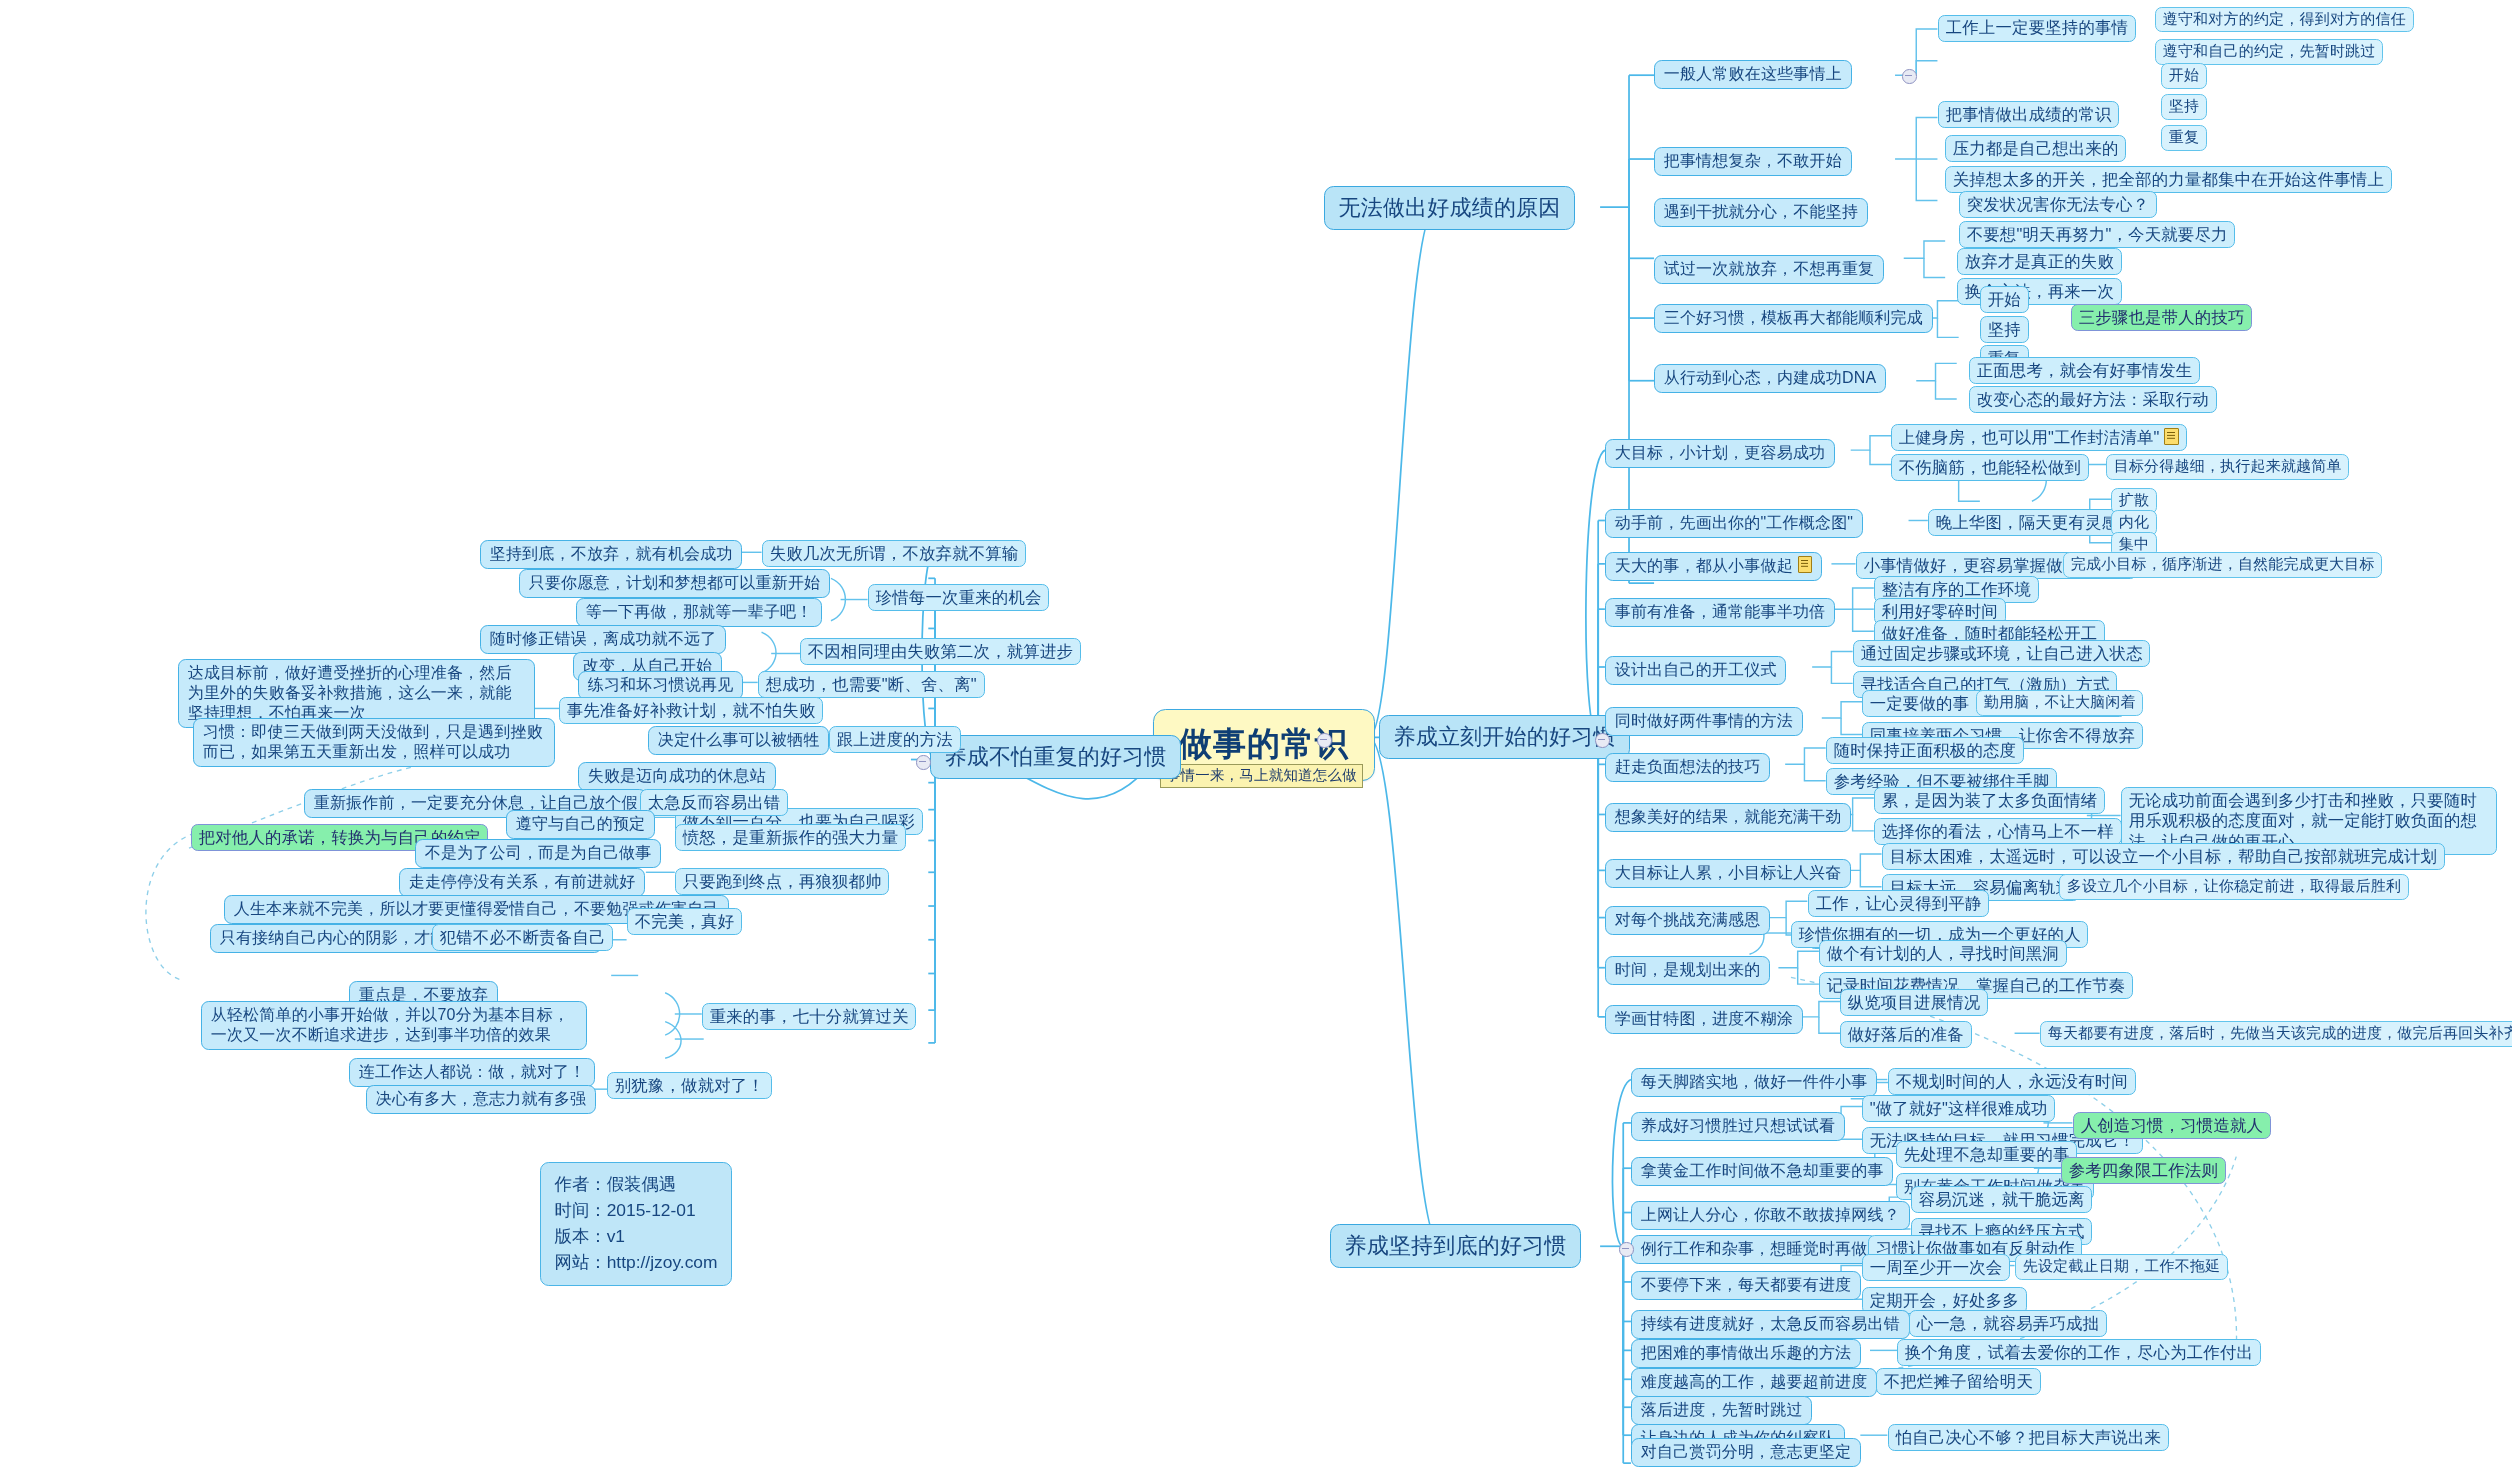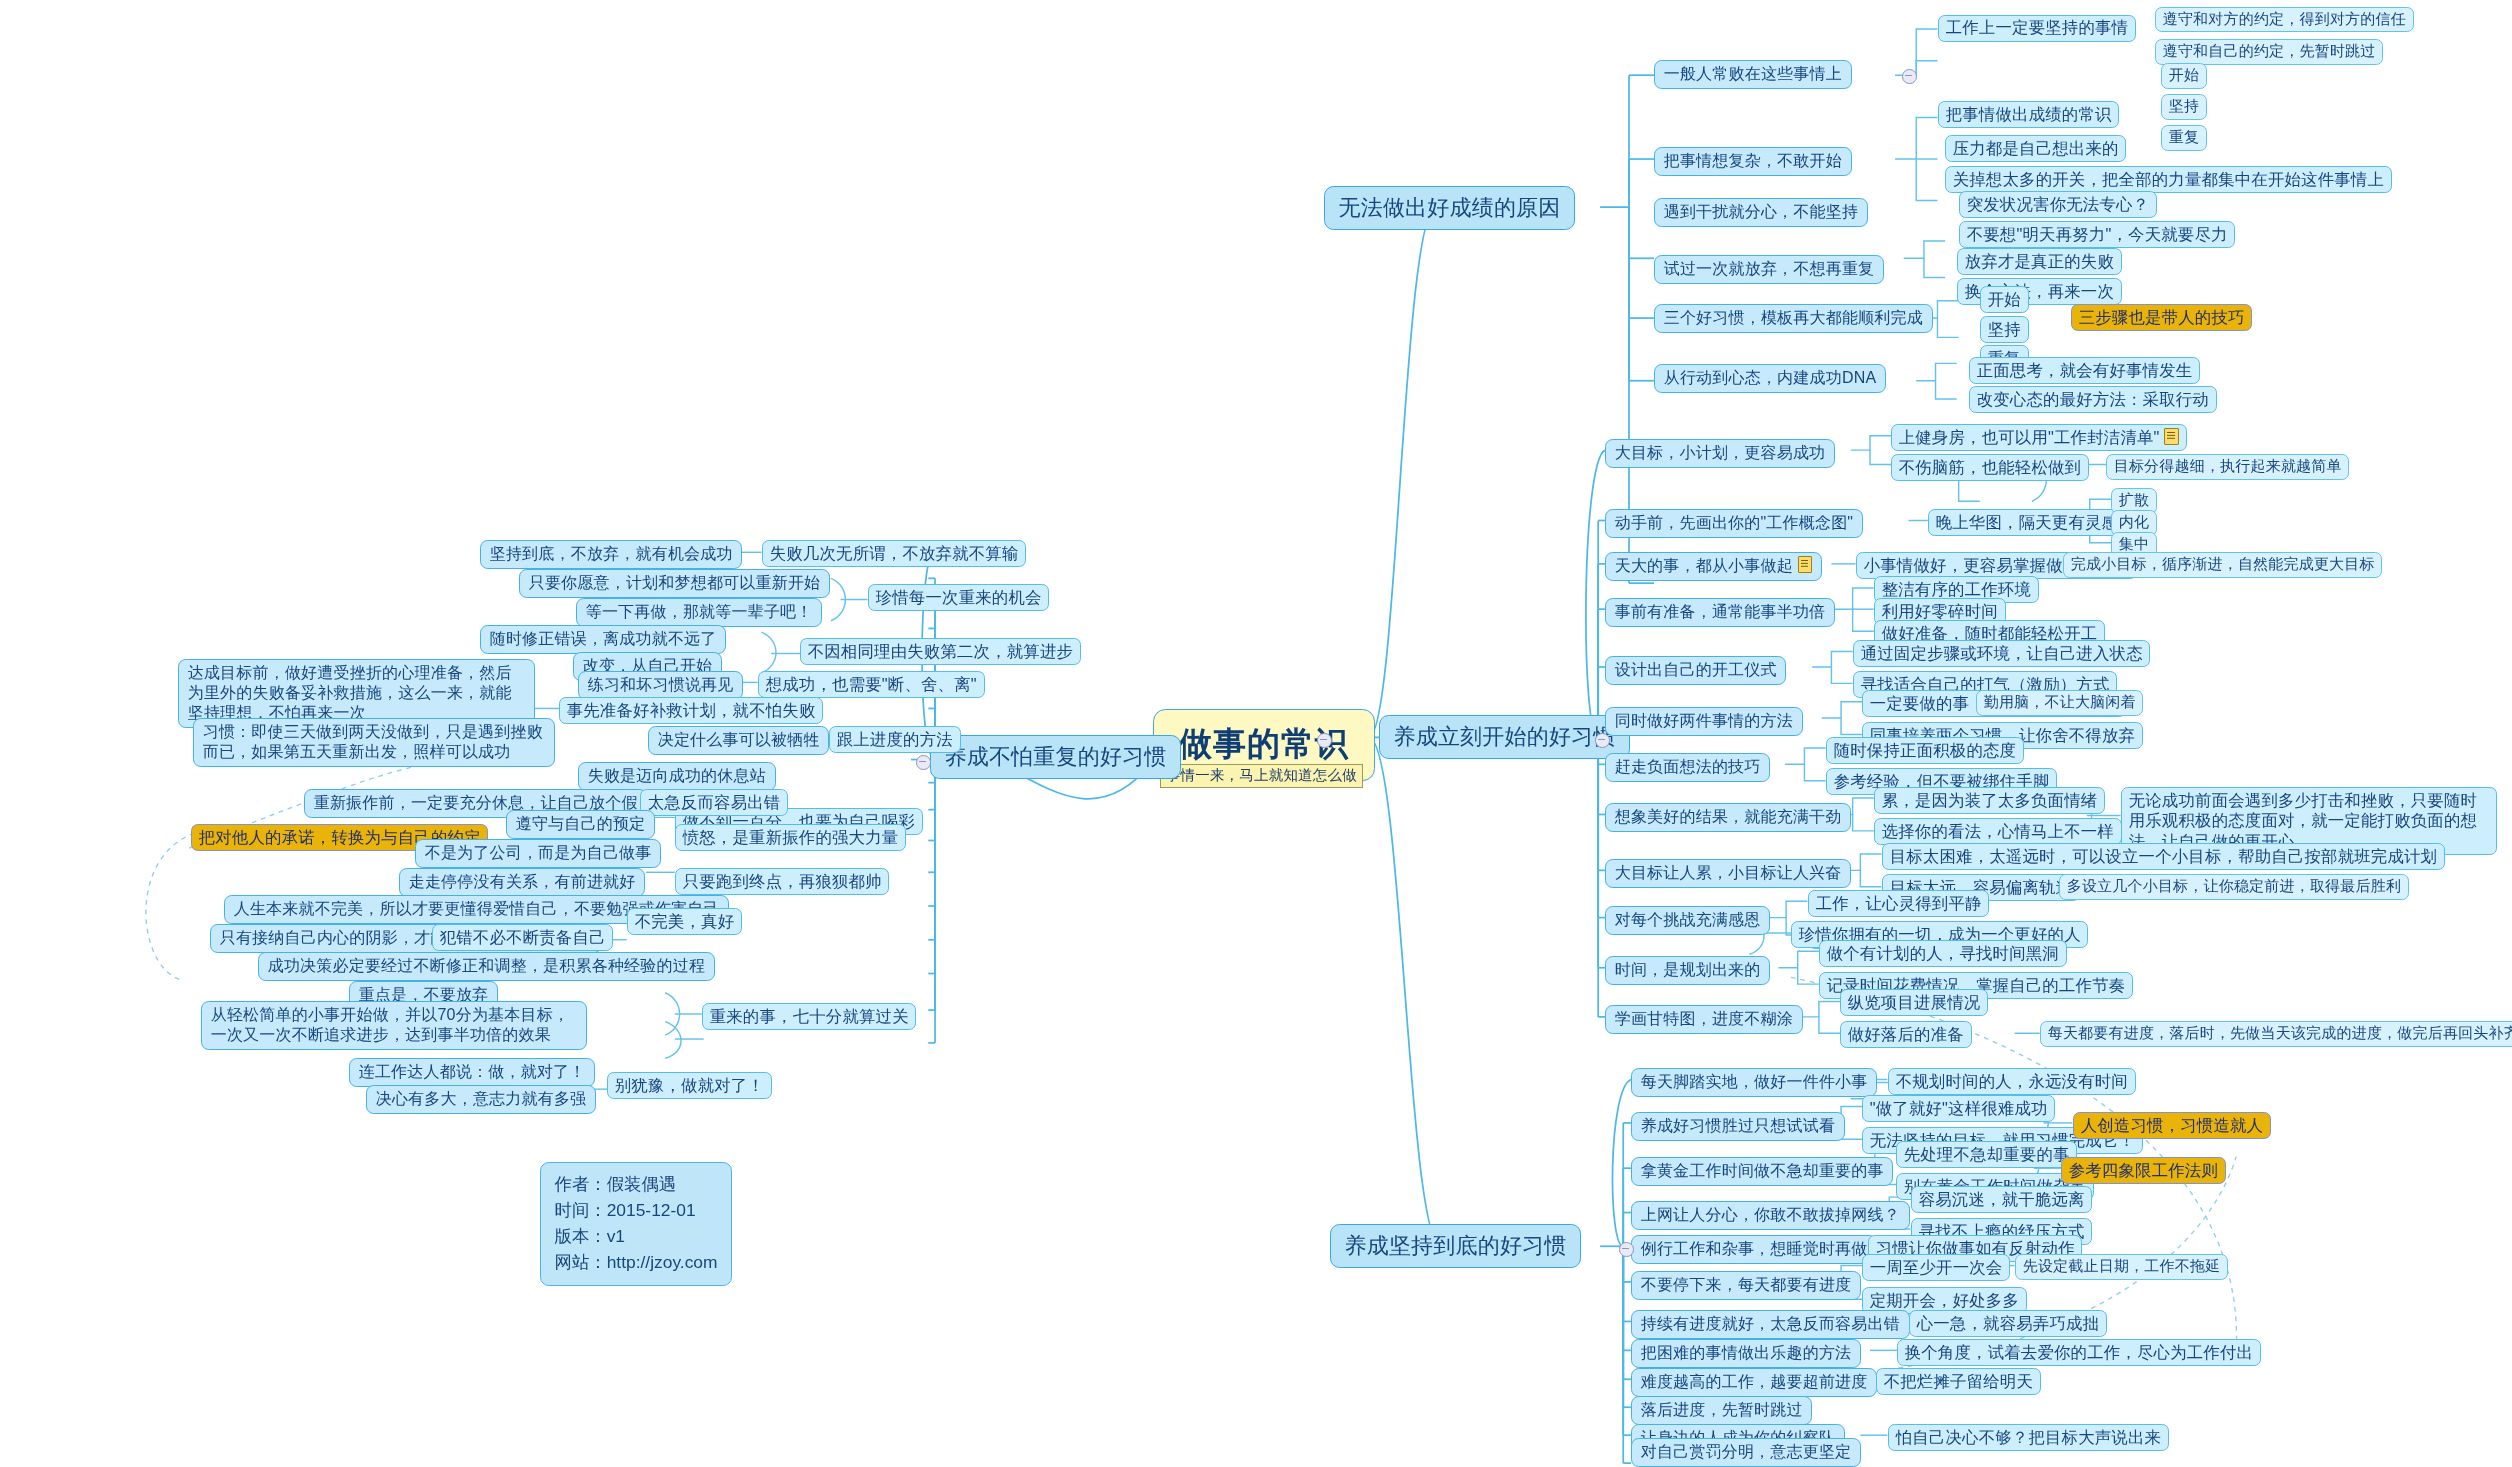--- a/index.html
+++ b/index.html
@@ -29,21 +29,21 @@
   .node.wrap{white-space:normal;}
 
   
   .lvl1{
     background:#b9e4f7;border-color:#3aa8e0;font-size:22px;
     padding:6.7px 13.5px 7.7px 13.5px;border-radius:9.6px;
   }
   .lvl2{background:#c6eafb;border-color:#45b2e6;font-size:16px;padding:2.9px 8.7px 3.9px 8.7px;border-radius:7.7px;}
   .lvl3{background:#cdeefc;border-color:#55bdea;font-size:16.4px;}
   .lvl4{background:#d8f2fd;border-color:#62c4ec;font-size:15px;}
-  .accent{background:#eab308;border-color:#7f93d8;color:#22306e;}
+  .accent{background:#86efac;border-color:#7f93d8;color:#22306e;}
 
   
   #root{
     position:absolute;
     background:#fef9c3;
     border:1.9px solid #3da9e1;
     border-radius:12.5px;
     padding:11.6px 25px 13.5px 25px;
     font-size:33px;
     font-weight:bold;
@@ -507,21 +507,20 @@
   <div class="node lvl3" style="left:675px;top:824px;">愤怒，是重新振作的强大力量</div>
 
   <div class="node lvl2" style="left:399px;top:868px;">走走停停没有关系，有前进就好</div>
   <div class="node lvl3" style="left:675px;top:868px;">只要跑到终点，再狼狈都帅</div>
 
   <div class="node lvl2" style="left:224px;top:895px;">人生本来就不完美，所以才要更懂得爱惜自己，不要勉强或伤害自己</div>
   <div class="node lvl2" style="left:210px;top:924px;">只有接纳自己内心的阴影，才能驱赶黑暗，拥抱阳光</div>
   <div class="node lvl3" style="left:432px;top:924px;">犯错不必不断责备自己</div>
   <div class="node lvl3" style="left:627px;top:908px;">不完美，真好</div>
 
-  <div class="node lvl2" style="left:258px;top:952px;">成功决策必定要经过不断修正和调整，是积累各种经验的过程</div>
   <div class="node lvl2" style="left:349px;top:981px;">重点是，不要放弃</div>
   <div class="node lvl3" style="left:702px;top:1003px;">重来的事，七十分就算过关</div>
 
   <div class="node lvl2 wrap" style="left:201px;top:1001px;width:386px;">从轻松简单的小事开始做，并以70分为基本目标，一次又一次不断追求进步，达到事半功倍的效果</div>
 
   <div class="node lvl2" style="left:349px;top:1058px;">连工作达人都说：做，就对了！</div>
   <div class="node lvl2" style="left:366px;top:1085px;">决心有多大，意志力就有多强</div>
   <div class="node lvl3" style="left:607px;top:1072px;">别犹豫，做就对了！</div>
 
   <div class="dot" style="left:1902px;top:69px;"></div>

